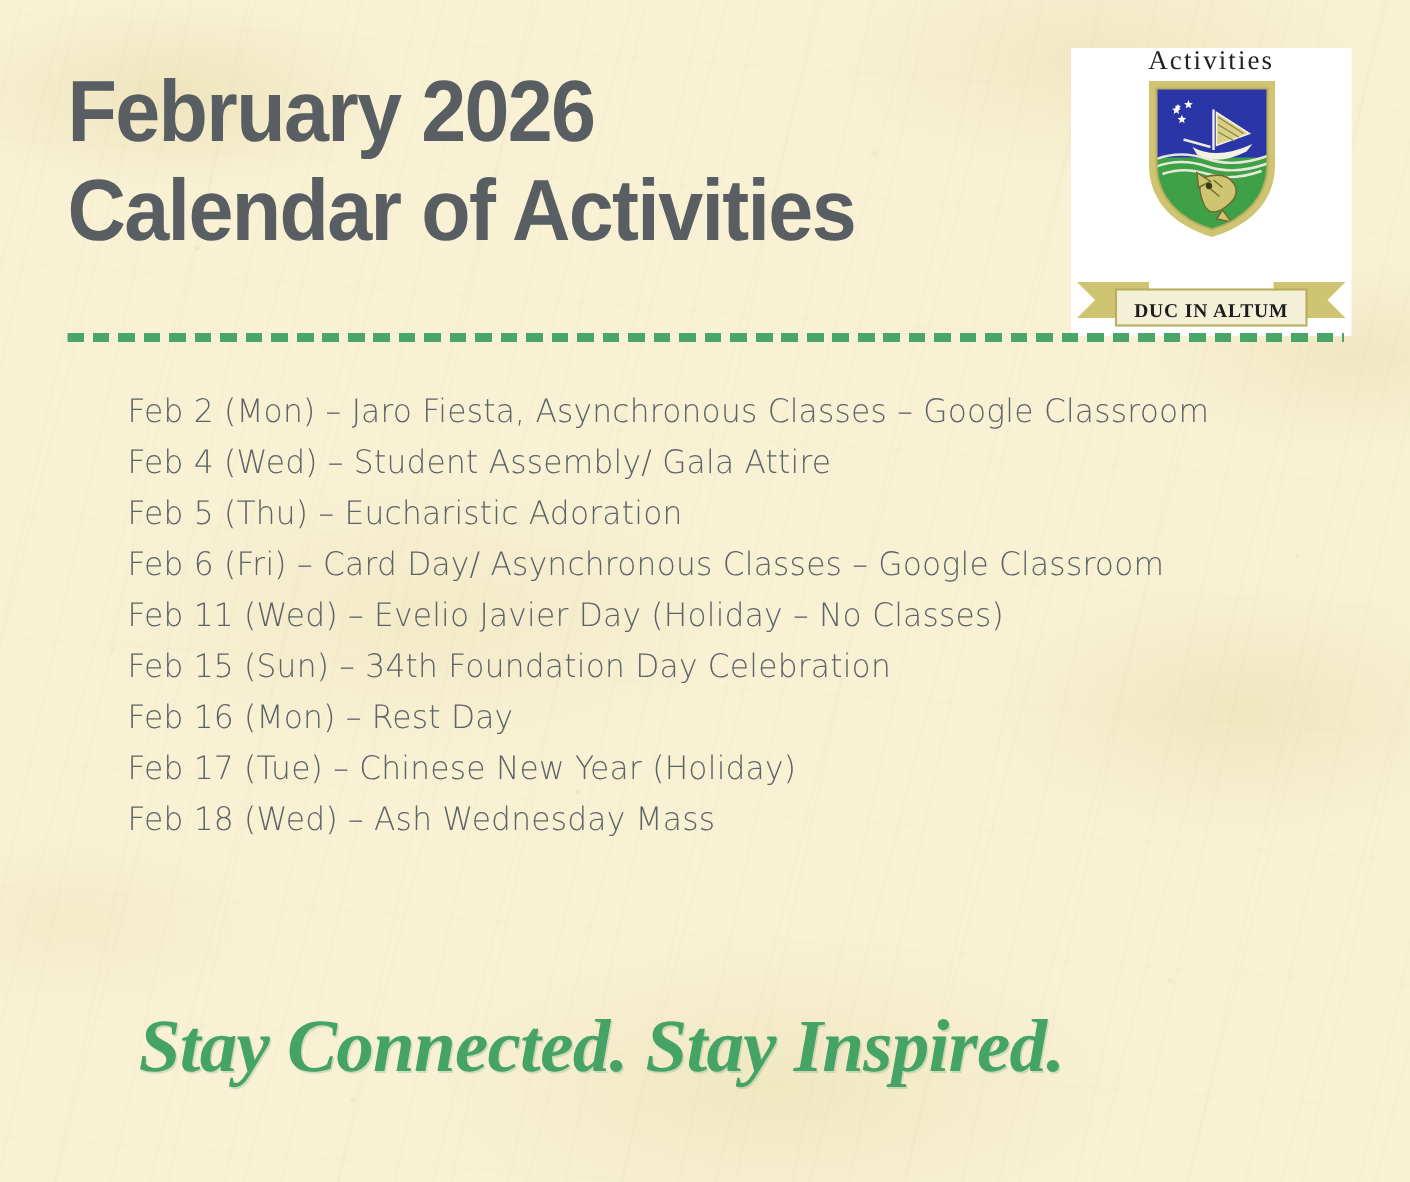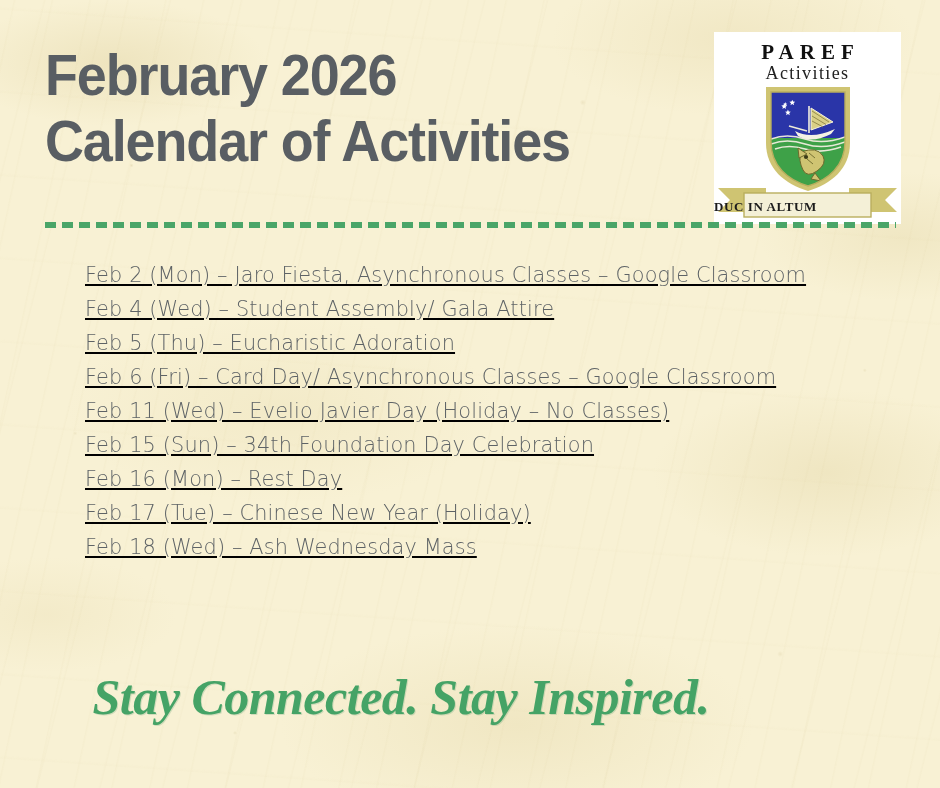--- a/index.html
+++ b/index.html
@@ -151,35 +151,35 @@
     bottom: 2px;
     width: 187px;
     height: 40px;
   }
   .ribbon-svg { position: absolute; left: 0; top: 0; }
   .ribbon-text {
     position: absolute;
     left: 0;
     top: 17px;
     width: 187px;
+    text-align: center;
     font-family: "Liberation Serif", serif;
     font-weight: bold;
     font-size: 13px;
     letter-spacing: 0.6px;
     color: #1c1c1c;
   }
 
   
   #events {
     position: absolute;
     left: 85px;
     top: 258px;
     width: 790px;
     z-index: 4;
-    text-decoration: underline;
   }
   .event-line {
     font-family: "DejaVu Sans", sans-serif;
     font-weight: 300;
     font-size: 21.5px;
     line-height: 34px;
     letter-spacing: 0.15px;
     color: #5e6366;
     transform: scaleX(0.97);
     transform-origin: left center;
@@ -211,21 +211,20 @@
   <div class="tex tex-a"></div>
   <div class="tex tex-b"></div>
   <div class="tex tex-c"></div>
 
   <div id="title">
     <div class="title-line">February 2026</div>
     <div class="title-line">Calendar of Activities</div>
   </div>
 
   <div id="logo-card">
-    <div class="logo-paref">PAREF</div>
     <div class="logo-west">Activities</div>
 
     <div class="shield-wrap">
       <svg class="shield-svg" width="86" height="106" viewBox="0 0 86 106">
         <defs>
           <clipPath id="shieldClip">
             <path d="M6 6 H80 V56 C80 80 63 94 43 100 C23 94 6 80 6 56 Z"></path>
           </clipPath>
         </defs>
 

